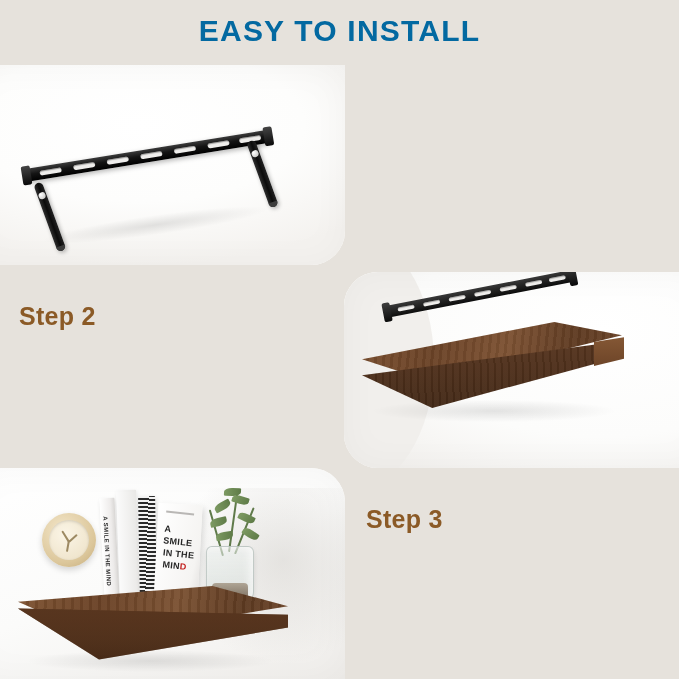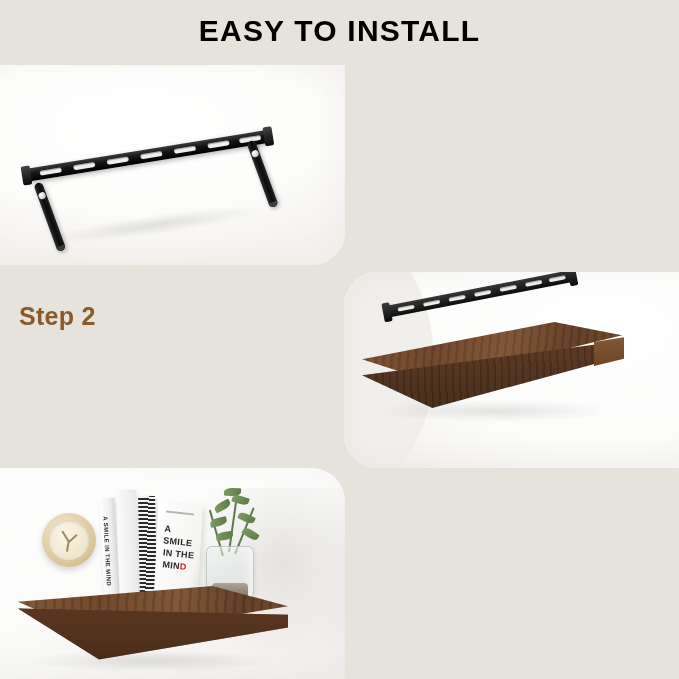--- a/index.html
+++ b/index.html
@@ -10,21 +10,21 @@
     overflow:hidden;
     position:relative;
   }
   .page{position:absolute;inset:0;}
 
   
   .title{
     position:absolute;left:0;top:14px;width:679px;
     text-align:center;
     font-size:30px;font-weight:bold;letter-spacing:1.2px;
-    color:#000000;
+    color:#0369a1;
     font-family:"Liberation Sans", sans-serif;
   }
 
   
   .panel{position:absolute;background:#fdfdfc;overflow:hidden;}
   .p1{left:-30px;top:65px;width:375px;height:200px;border-bottom-right-radius:34px;}
   .p2{left:344px;top:272px;width:365px;height:196px;border-top-left-radius:34px;border-bottom-left-radius:34px;}
   .p3{left:-30px;top:468px;width:375px;height:211px;border-top-right-radius:34px;}
 
   
@@ -330,15 +330,16 @@
 
       <div class="shelf3">
         <div class="sh3-top"></div>
         <div class="sh3-front"></div>
       </div>
       <div class="vig"></div>
     </div>
   </div>
 
   <div class="txtblock t3">
+    <p class="steplabel">Step 3</p>
   </div>
 
 </div>
 
 </body></html>

